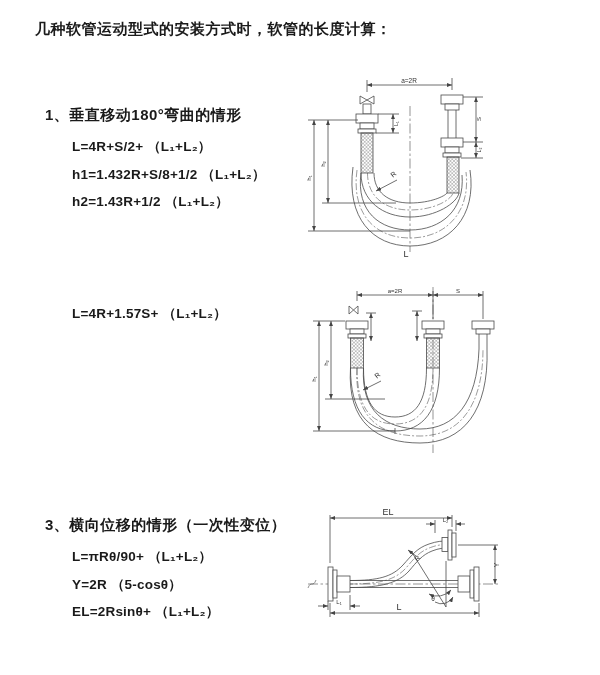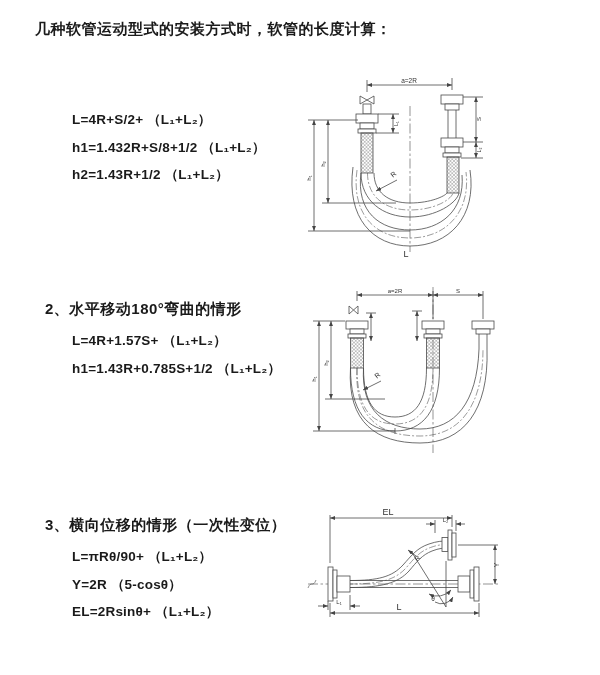--- a/index.html
+++ b/index.html
@@ -15,29 +15,28 @@
   svg text{font-family:"Liberation Sans",sans-serif;fill:#333;}
   .cl{stroke-dasharray:10 2.5 2.5 2.5;stroke-width:.6;}
   .hosecl{stroke-dasharray:7 2 2 2;stroke-width:.55;}
 </style>
 </head>
 <body>
 
 <div class="page-title">几种软管运动型式的安装方式时，软管的长度计算：</div>
 
 <section style="top:106px">
+  <h2>1、垂直移动180°弯曲的情形</h2>
   <div class="formula">L=4R+S/2+ （L₁+L₂）</div>
   <div class="formula">h1=1.432R+S/8+1/2 （L₁+L₂）</div>
   <div class="formula">h2=1.43R+1/2 （L₁+L₂）</div>
 </section>
 
 <section style="top:300px">
-  <h2>2、水平移动180°弯曲的情形</h2>
   <div class="formula">L=4R+1.57S+ （L₁+L₂）</div>
-  <div class="formula">h1=1.43R+0.785S+1/2 （L₁+L₂）</div>
 </section>
 
 <section style="top:516px">
   <h2>3、横向位移的情形（一次性变位）</h2>
   <div class="formula">L=πRθ/90+ （L₁+L₂）</div>
   <div class="formula">Y=2R （5-cosθ）</div>
   <div class="formula">EL=2Rsinθ+ （L₁+L₂）</div>
 </section>
 
 <svg class="diag" style="left:300px;top:70px" width="300" height="200" viewBox="0 0 300 200">

